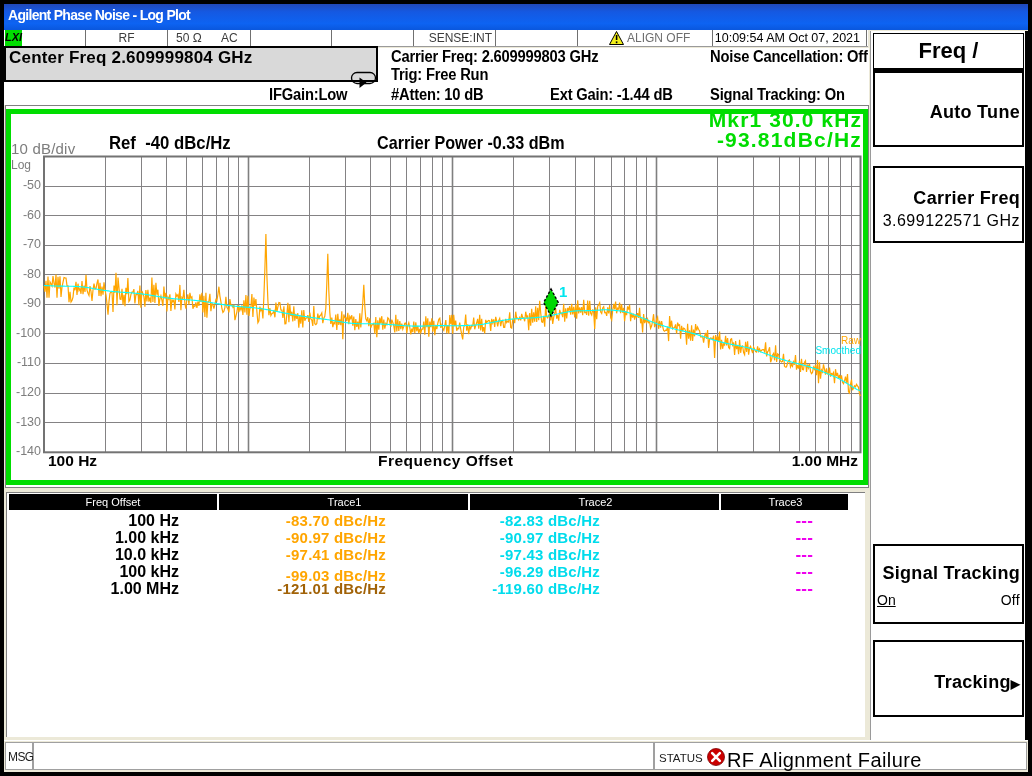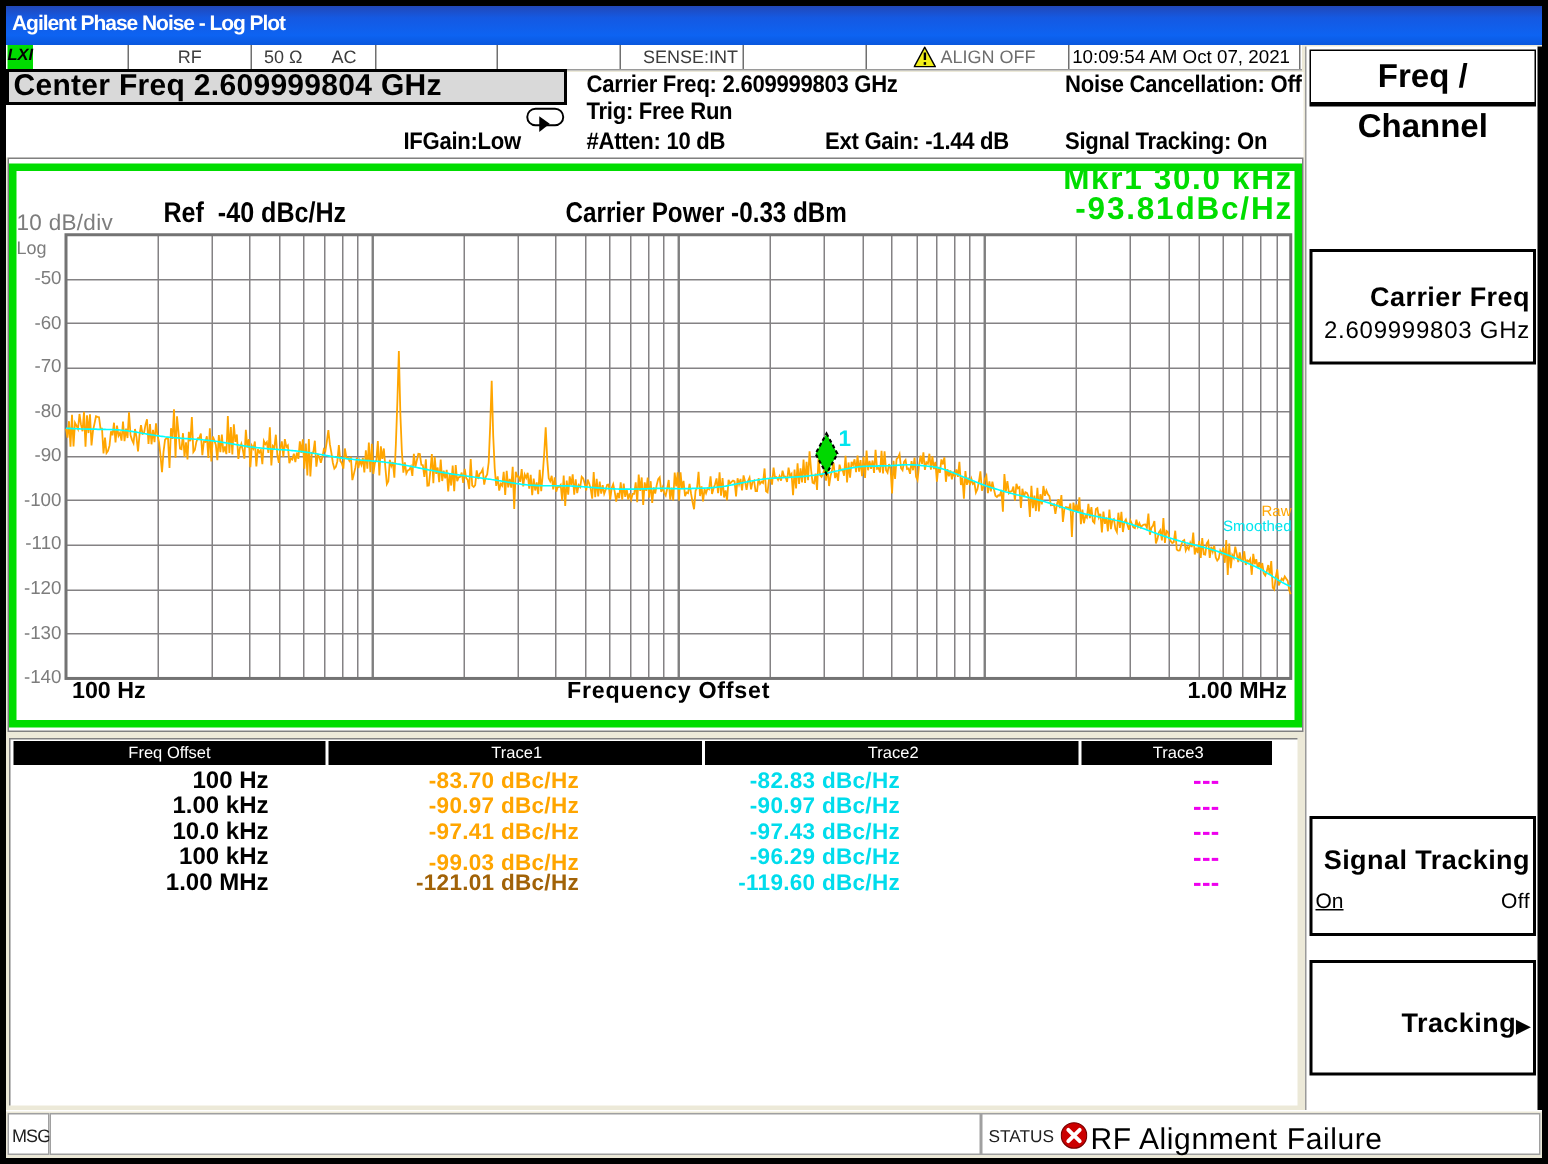--- a/index.html
+++ b/index.html
@@ -8,22 +8,22 @@
 #title { position:absolute; left:0; top:0; width:1024px; height:26px;
   background:linear-gradient(180deg,#2148b8 0%,#1559e2 30%,#0d63f2 75%,#0a57dd 100%);
   color:#fff; font-weight:bold; font-size:14px; letter-spacing:-0.7px; line-height:23px; padding-left:4px; }
 #statusrow { position:absolute; left:0; top:26px; width:864px; height:17px; background:#fff;
   border-bottom:1px solid #9a9a9a; }
 .scell { position:absolute; top:0; height:16px; border-right:1px solid #707070;
   font-size:12px; color:#3c3c3c; line-height:16px; }
 #lxi { position:absolute; left:1px; top:0px; width:17px; height:16px; background:#00dd00;
   color:#000; font-weight:bold; font-style:italic; font-size:11px; line-height:15px; text-align:center; }
 #hdr { position:absolute; left:0; top:44px; width:865px; height:57px; background:#fff; }
-#cfbox { position:absolute; left:0px; top:-2px; width:374px; height:24px; background:#d9d9d9;
-  border:2px solid #000; font-size:20px; font-weight:bold; line-height:19px; padding-left:3px;
+#cfbox { position:absolute; left:0px; top:-2px; width:374px; height:36px; background:#d9d9d9;
+  border:2px solid #000; font-size:17px; font-weight:bold; line-height:19px; padding-left:3px;
   letter-spacing:0.2px; white-space:nowrap; }
 .ht { position:absolute; font-size:16px; letter-spacing:-0.2px; font-weight:bold; color:#000; white-space:nowrap; transform:scaleX(0.92); transform-origin:0 0; }
 #plotpanel { position:absolute; left:1px; top:101px; width:864px; height:383px;
   background:#fff; border:1px solid #808080; }
 #greenbox { position:absolute; left:2px; top:105px; width:862px; height:376px;
   border:5px solid #00dd00; }
 #plotsvg { position:absolute; left:0; top:0; }
 .ylab { position:absolute; left:0; width:37px; text-align:right; font-size:12.5px; color:#7d7d7d; }
 .ptxt { position:absolute; white-space:nowrap; }
 #tablepanel { position:absolute; left:2px; top:488px; width:859px; height:245px;
@@ -187,23 +187,26 @@
 <div class="trow ra" style="left:420px;top:70px;width:173px;color:#00dcec">-96.29 dBc/Hz</div>
 <div class="trow ra" style="left:700px;top:70px;width:106px;color:#ee00ee;font-size:17px">---</div>
 <div class="trow ra" style="left:0;top:87px;width:172px;color:#000;font-size:16px;letter-spacing:0">1.00 MHz</div>
 <div class="trow ra" style="left:200px;top:87px;width:179px;color:#a16207">-121.01 dBc/Hz</div>
 <div class="trow ra" style="left:420px;top:87px;width:173px;color:#00dcec">-119.60 dBc/Hz</div>
 <div class="trow ra" style="left:700px;top:87px;width:106px;color:#ee00ee;font-size:17px">---</div>
   </div>
 
   <div id="sidebar">
     <div class="skey" style="top:2px;height:38px;border-width:1px 1px 3px 1px;text-align:center;font-weight:bold;font-size:22px;line-height:33px;">Freq / Channel</div>
+    <div class="skey" style="top:40px;height:76px;">
+        <div class="skt" style="top:29px">Auto Tune</div>
+      </div>
     <div class="skey" style="top:135px;height:77px;">
         <div class="skt" style="top:20px">Carrier Freq</div>
-      <div class="skt" style="top:44px;font-size:16px;letter-spacing:0.5px;font-weight:normal">2.609999803 GHz</div>
+      <div class="skt" style="top:44px;font-size:16px;letter-spacing:0.5px;font-weight:normal">3.699122571 GHz</div>
       </div>
     <div class="skey" style="top:513px;height:80px;">
         <div class="skt" style="top:17px">Signal Tracking</div>
       <div style="position:absolute;left:2px;top:46px;font-size:14px;text-decoration:underline">On</div>
       <div class="skt" style="top:46px;font-size:14px;font-weight:normal">Off</div>
       </div>
     <div class="skey" style="top:609px;height:77px;">
         <div class="skt" style="top:30px">Tracking<span style="font-size:12px;letter-spacing:0">▶</span></div>
       </div>
   </div>

